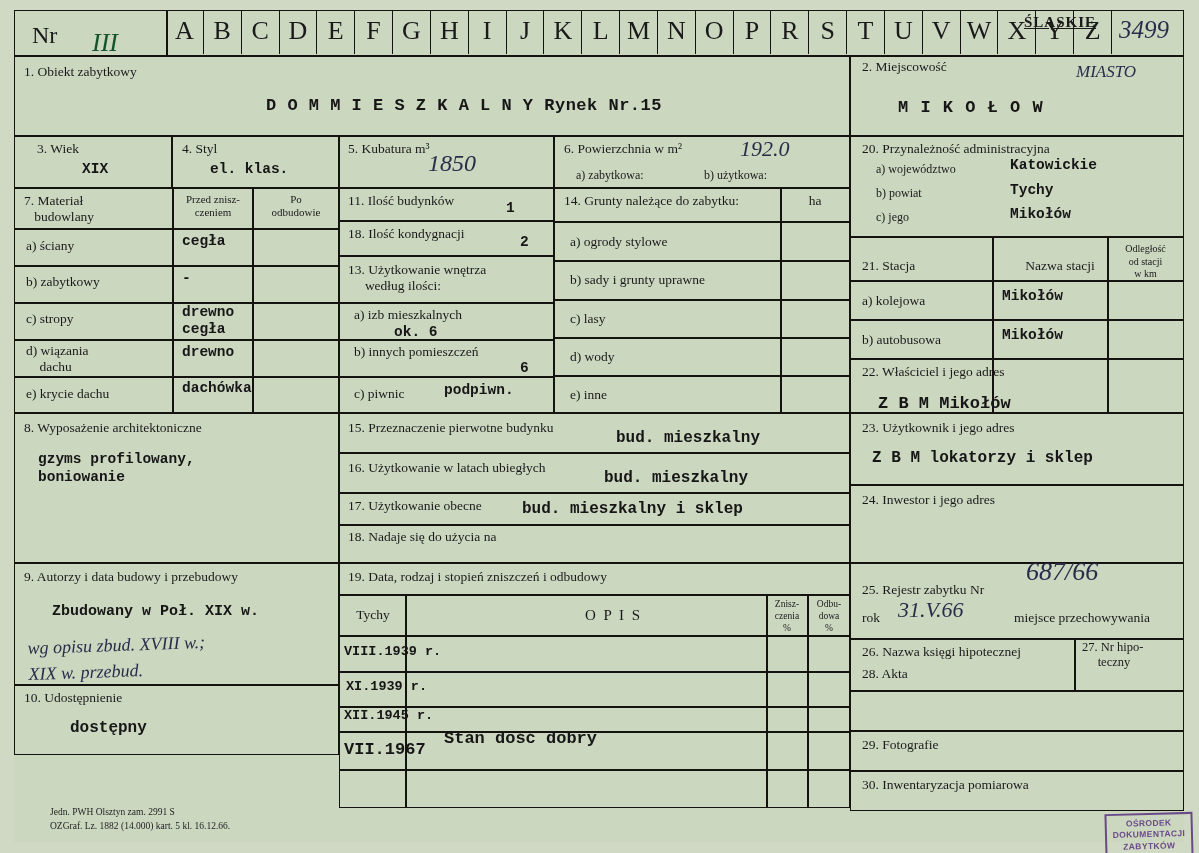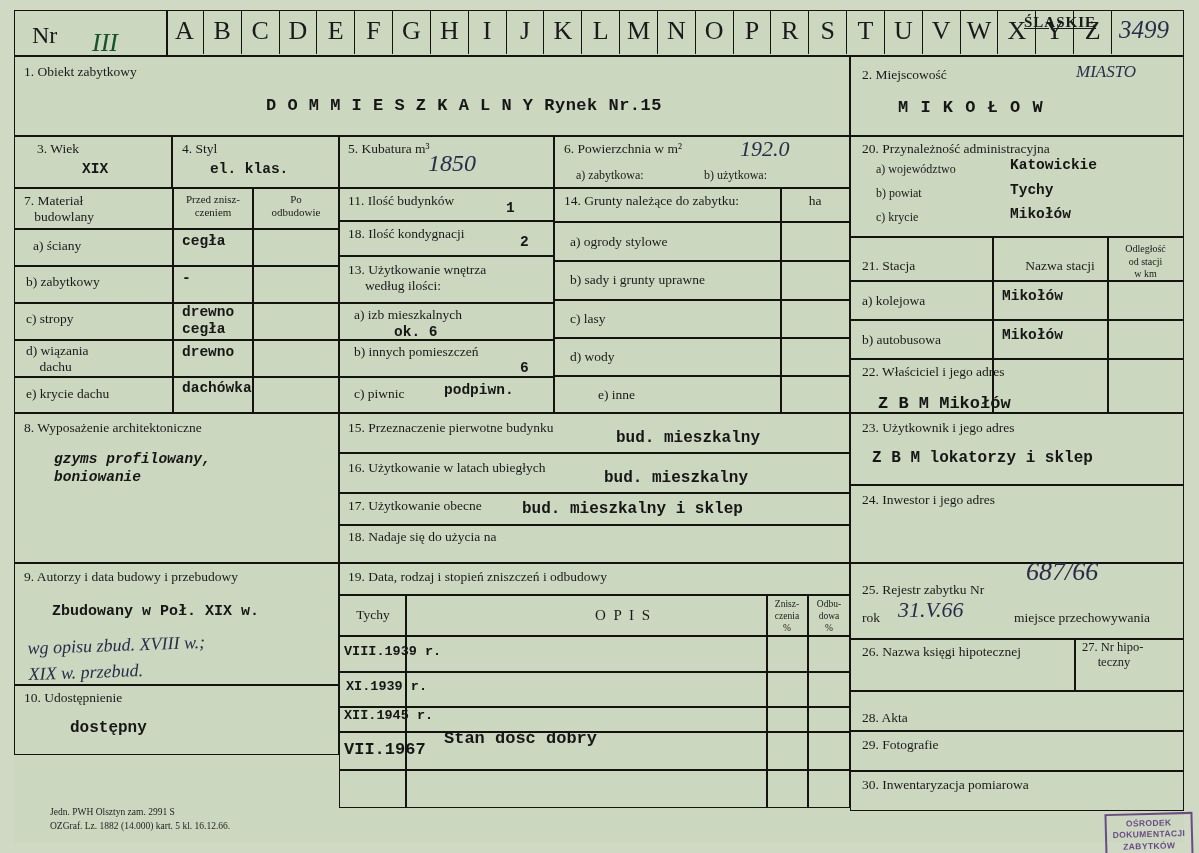--- a/index.html
+++ b/index.html
@@ -119,21 +119,21 @@
     </div>
 
   <div class="slaskie" style="left:1010px;top:4px;">ŚLĄSKIE</div>
   <div class="abs hand" style="left:1105px;top:6px;font-size:25px;">3499</div>
 
   <div class="bx" style="left:0;top:46px;width:836px;height:80px;"></div>
   <div class="abs lbl" style="left:10px;top:54px;">1. Obiekt zabytkowy</div>
   <div class="abs type-lg" style="left:252px;top:86px;letter-spacing:0.5px;">D O M   M I E S Z K A L N Y  Rynek Nr.15</div>
 
   <div class="bx" style="left:836px;top:46px;width:334px;height:80px;"></div>
-  <div class="abs lbl" style="left:848px;top:57px;">2. Miejscowość</div>
+  <div class="abs lbl" style="left:848px;top:49px;">2. Miejscowość</div>
   <div class="abs hand" style="left:1062px;top:52px;font-size:17px;">MIASTO</div>
   <div class="abs type-lg" style="left:884px;top:88px;letter-spacing:1px;">M I K O Ł O W</div>
 
   <div class="bx" style="left:0;top:126px;width:158px;height:52px;"></div>
   <div class="abs lbl" style="left:23px;top:131px;">3. Wiek</div>
   <div class="abs type" style="left:68px;top:151px;">XIX</div>
 
   <div class="bx" style="left:158px;top:126px;width:167px;height:52px;"></div>
   <div class="abs lbl" style="left:168px;top:131px;">4. Styl</div>
   <div class="abs type" style="left:196px;top:151px;">el. klas.</div>
@@ -147,37 +147,37 @@
   <div class="abs lbl-sm" style="left:562px;top:159px;">a) zabytkowa:</div>
   <div class="abs lbl-sm" style="left:690px;top:159px;">b) użytkowa:</div>
   <div class="abs hand" style="left:726px;top:126px;font-size:22px;">192.0</div>
 
   <div class="bx" style="left:836px;top:126px;width:334px;height:101px;"></div>
   <div class="abs lbl" style="left:848px;top:131px;">20. Przynależność administracyjna</div>
   <div class="abs lbl-sm" style="left:862px;top:153px;">a) województwo</div>
   <div class="abs type" style="left:996px;top:147px;">Katowickie</div>
   <div class="abs lbl-sm" style="left:862px;top:177px;">b) powiat</div>
   <div class="abs type" style="left:996px;top:172px;">Tychy</div>
-  <div class="abs lbl-sm" style="left:862px;top:201px;">c) krycie</div>
+  <div class="abs lbl-sm" style="left:862px;top:201px;">c) jego</div>
   <div class="abs type" style="left:996px;top:196px;">Mikołów</div>
 
   <div class="bx" style="left:0;top:178px;width:325px;height:225px;"></div>
   <div class="abs lbl" style="left:10px;top:183px;">7. Materiał<br>&nbsp;&nbsp;&nbsp;budowlany</div>
   <div class="vline" style="left:158px;top:178px;height:225px;"></div>
   <div class="vline" style="left:238px;top:178px;height:225px;"></div>
   <div class="abs lbl-sm ctr" style="left:160px;top:183px;width:78px;font-size:11px;">Przed znisz-<br>czeniem</div>
   <div class="abs lbl-sm ctr" style="left:240px;top:183px;width:84px;font-size:11px;">Po<br>odbudowie</div>
 
   <div class="hline" style="left:0;top:218px;width:325px;"></div>
   <div class="hline" style="left:0;top:255px;width:325px;"></div>
   <div class="hline" style="left:0;top:292px;width:325px;"></div>
   <div class="hline" style="left:0;top:329px;width:325px;"></div>
   <div class="hline" style="left:0;top:366px;width:325px;"></div>
 
-  <div class="abs lbl" style="left:12px;top:228px;margin-left:7px;">a) ściany</div>
+  <div class="abs lbl" style="left:12px;top:228px;">a) ściany</div>
   <div class="abs type" style="left:168px;top:223px;">cegła</div>
 
   <div class="abs lbl" style="left:12px;top:264px;">b) zabytkowy</div>
   <div class="abs type" style="left:168px;top:260px;">-</div>
 
   <div class="abs lbl" style="left:12px;top:301px;">c) stropy</div>
   <div class="abs type" style="left:168px;top:294px;line-height:1.15;">drewno<br>cegła</div>
 
   <div class="abs lbl" style="left:12px;top:333px;">d) wiązania<br>&nbsp;&nbsp;&nbsp;&nbsp;dachu</div>
   <div class="abs type" style="left:168px;top:334px;">drewno</div>
@@ -211,42 +211,42 @@
   <div class="abs lbl ctr" style="left:768px;top:183px;width:66px;">ha</div>
   <div class="hline" style="left:540px;top:211px;width:296px;"></div>
   <div class="hline" style="left:540px;top:250px;width:296px;"></div>
   <div class="hline" style="left:540px;top:289px;width:296px;"></div>
   <div class="hline" style="left:540px;top:327px;width:296px;"></div>
   <div class="hline" style="left:540px;top:365px;width:296px;"></div>
   <div class="abs lbl" style="left:556px;top:224px;">a) ogrody stylowe</div>
   <div class="abs lbl" style="left:556px;top:262px;">b) sady i grunty uprawne</div>
   <div class="abs lbl" style="left:556px;top:301px;">c) lasy</div>
   <div class="abs lbl" style="left:556px;top:339px;font-family:Liberation Serif, serif;">d) wody</div>
-  <div class="abs lbl" style="left:556px;top:377px;margin-left:28px;">e) inne</div>
+  <div class="abs lbl" style="left:556px;top:377px;">e) inne</div>
 
   <div class="bx" style="left:836px;top:227px;width:334px;height:176px;"></div>
   <div class="vline" style="left:978px;top:227px;height:176px;"></div>
   <div class="vline" style="left:1093px;top:227px;height:176px;"></div>
   <div class="abs lbl" style="left:848px;top:248px;">21. Stacja</div>
   <div class="abs lbl ctr" style="left:980px;top:248px;width:132px;">Nazwa stacji</div>
   <div class="abs ctr" style="left:1095px;top:233px;width:73px;font-size:10px;line-height:1.25;">Odległość<br>od stacji<br>w km</div>
   <div class="hline" style="left:836px;top:270px;width:334px;"></div>
   <div class="hline" style="left:836px;top:309px;width:334px;"></div>
   <div class="abs lbl" style="left:848px;top:283px;">a) kolejowa</div>
   <div class="abs type" style="left:988px;top:278px;">Mikołów</div>
   <div class="abs lbl" style="left:848px;top:322px;">b) autobusowa</div>
   <div class="abs type" style="left:988px;top:317px;">Mikołów</div>
   <div class="hline" style="left:836px;top:348px;width:334px;"></div>
 
   <div class="abs lbl" style="left:848px;top:354px;">22. Właściciel i jego adres</div>
   <div class="abs type-lg" style="left:864px;top:384px;">Z B M   Mikołów</div>
 
   <div class="bx" style="left:0;top:403px;width:325px;height:150px;"></div>
   <div class="abs lbl" style="left:10px;top:410px;">8. Wyposażenie architektoniczne</div>
-  <div class="abs type" style="left:40px;top:440px;line-height:1.25;font-style:italic;">gzyms profilowany,<br>boniowanie</div>
+  <div class="abs type" style="left:24px;top:440px;line-height:1.25;">gzyms profilowany,<br>boniowanie</div>
 
   <div class="bx" style="left:325px;top:403px;width:511px;height:40px;"></div>
   <div class="abs lbl" style="left:334px;top:410px;">15. Przeznaczenie pierwotne budynku</div>
   <div class="abs type" style="left:602px;top:419px;font-size:16px;">bud. mieszkalny</div>
 
   <div class="bx" style="left:325px;top:443px;width:511px;height:40px;"></div>
   <div class="abs lbl" style="left:334px;top:450px;">16. Użytkowanie w latach ubiegłych</div>
   <div class="abs type" style="left:590px;top:459px;font-size:16px;">bud. mieszkalny</div>
 
   <div class="bx" style="left:325px;top:483px;width:511px;height:32px;"></div>
@@ -275,21 +275,21 @@
   <div class="bx" style="left:325px;top:553px;width:511px;height:245px;"></div>
   <div class="abs lbl" style="left:334px;top:559px;">19. Data, rodzaj i stopień zniszczeń i odbudowy</div>
   <div class="hline" style="left:325px;top:584px;width:511px;"></div>
 
   <div class="vline" style="left:391px;top:584px;height:214px;"></div>
   <div class="vline" style="left:752px;top:584px;height:214px;"></div>
   <div class="vline" style="left:793px;top:584px;height:214px;"></div>
   <div class="hline" style="left:325px;top:625px;width:511px;"></div>
 
   <div class="abs lbl ctr" style="left:327px;top:597px;width:64px;">Tychy</div>
-  <div class="abs lbl ctr" style="left:393px;top:597px;width:413px;font-size:15px;letter-spacing:2px;margin-left:10px;">O P I S</div>
+  <div class="abs lbl ctr" style="left:393px;top:597px;width:413px;font-size:15px;letter-spacing:2px;">O P I S</div>
   <div class="abs ctr" style="left:754px;top:589px;width:38px;font-size:9.5px;line-height:1.25;">Znisz-<br>czenia<br>%</div>
   <div class="abs ctr" style="left:795px;top:589px;width:40px;font-size:9.5px;line-height:1.25;">Odbu-<br>dowa<br>%</div>
 
   <div class="hline" style="left:325px;top:661px;width:511px;"></div>
   <div class="hline" style="left:325px;top:696px;width:511px;"></div>
   <div class="hline" style="left:325px;top:721px;width:511px;"></div>
   <div class="hline" style="left:325px;top:759px;width:511px;"></div>
 
   <div class="abs type" style="left:330px;top:634px;font-size:13.5px;">VIII.1939 r.</div>
   <div class="abs type" style="left:332px;top:669px;font-size:13.5px;">XI.1939 r.</div>
@@ -303,21 +303,21 @@
   <div class="abs lbl" style="left:848px;top:600px;">rok</div>
   <div class="abs hand" style="left:884px;top:587px;font-size:22px;">31.V.66</div>
   <div class="abs lbl" style="left:1000px;top:600px;">miejsce przechowywania</div>
 
   <div class="bx" style="left:836px;top:629px;width:334px;height:52px;"></div>
   <div class="vline" style="left:1060px;top:629px;height:52px;"></div>
   <div class="abs lbl" style="left:848px;top:634px;">26. Nazwa księgi hipotecznej</div>
   <div class="abs lbl" style="left:1068px;top:630px;font-size:12.5px;line-height:1.2;">27. Nr hipo-<br>&nbsp;&nbsp;&nbsp;&nbsp;&nbsp;teczny</div>
 
   <div class="bx" style="left:836px;top:681px;width:334px;height:40px;"></div>
-  <div class="abs lbl" style="left:848px;top:700px;">28. Akta</div>
+  <div class="abs lbl" style="left:848px;top:656px;">28. Akta</div>
 
   <div class="bx" style="left:836px;top:721px;width:334px;height:40px;"></div>
   <div class="abs lbl" style="left:848px;top:727px;">29. Fotografie</div>
 
   <div class="bx" style="left:836px;top:761px;width:334px;height:40px;"></div>
   <div class="abs lbl" style="left:848px;top:767px;">30. Inwentaryzacja pomiarowa</div>
 
   <div class="stamp" style="left:1091px;top:803px;width:76px;">
     <div>OŚRODEK</div>
     <div>DOKUMENTACJI</div>

